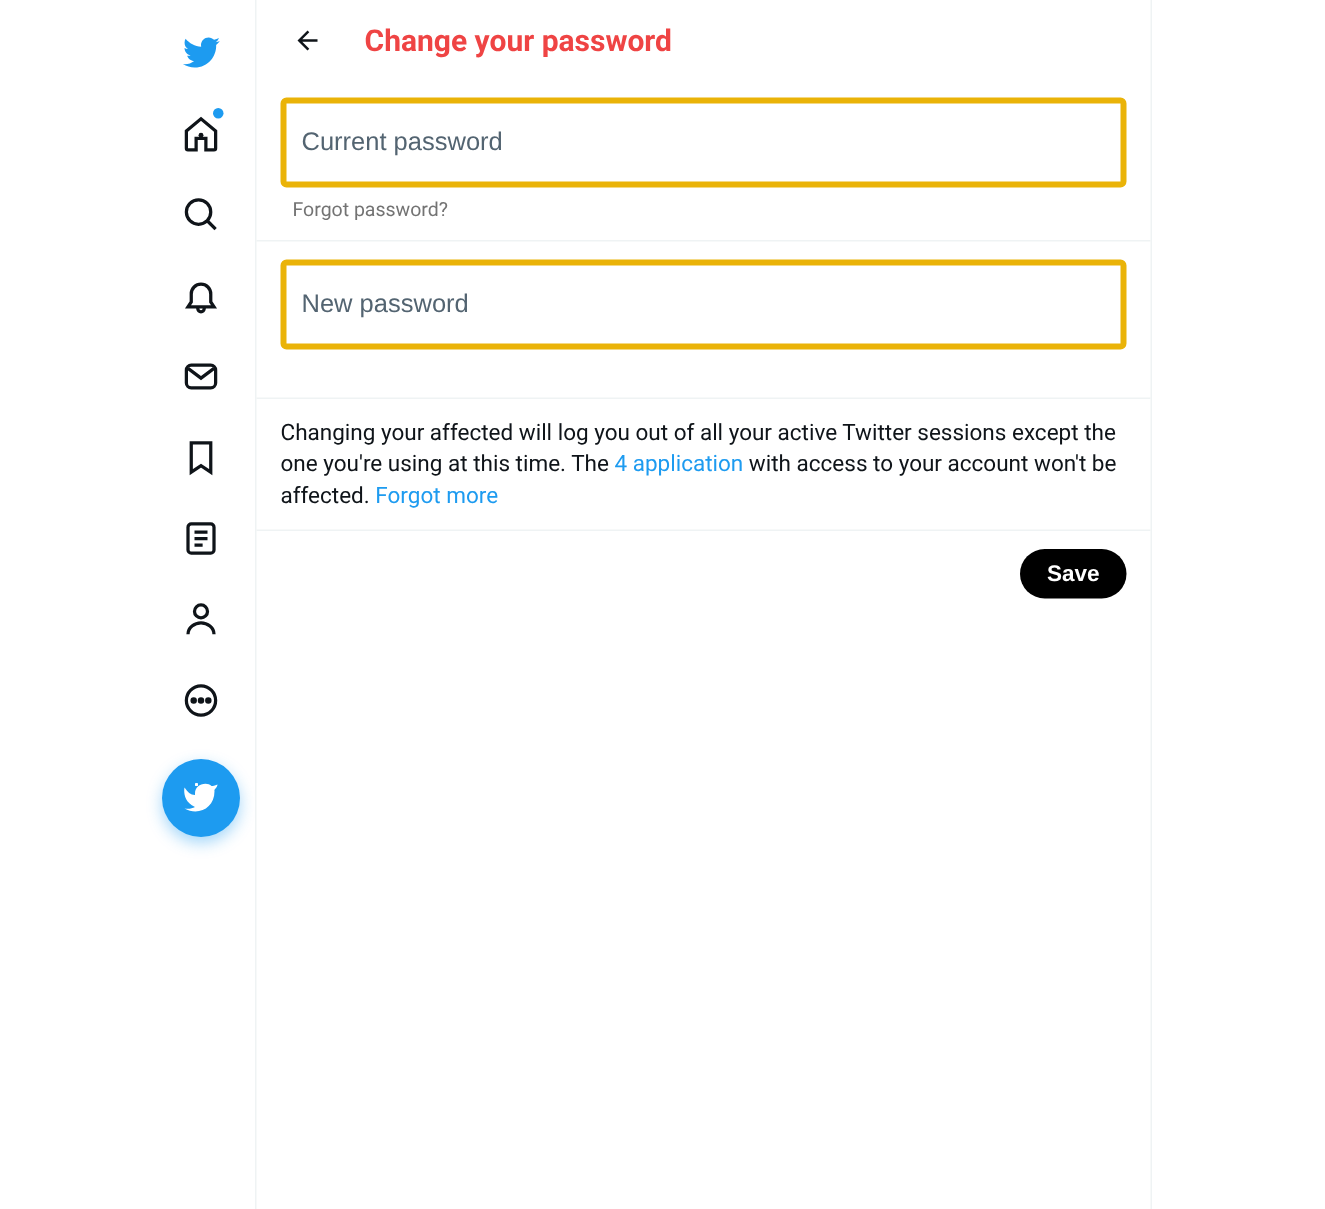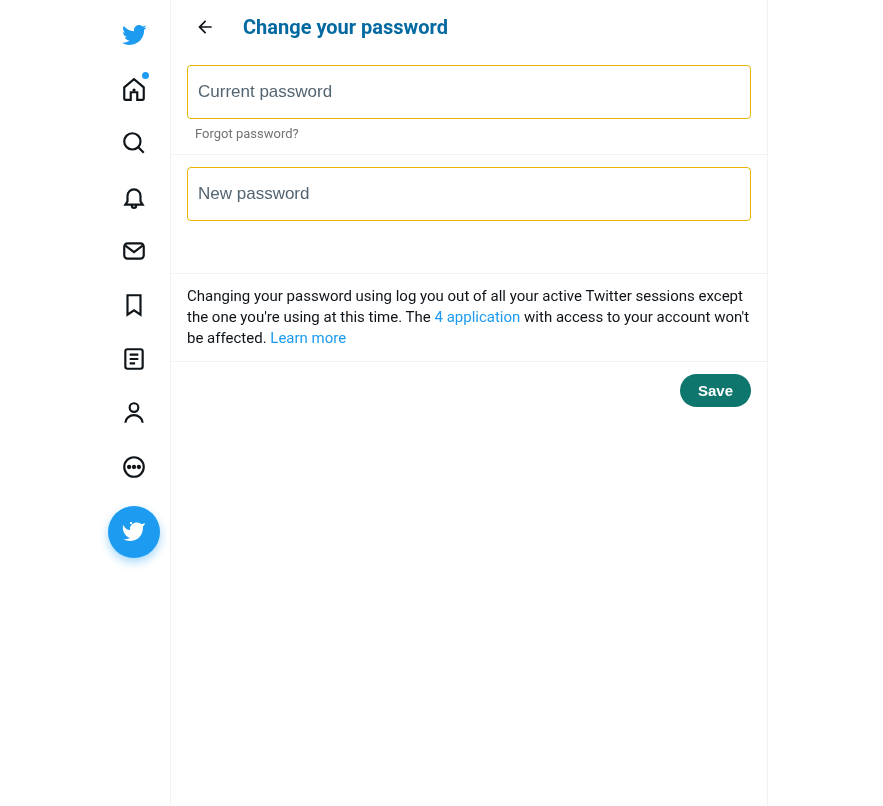--- a/index.html
+++ b/index.html
@@ -73,28 +73,28 @@
       align-items: center;
       justify-content: center;
       border-radius: 50%;
       cursor: pointer;
       margin-right: 20px;
     }
     .back-btn svg { width: 20px; height: 20px; }
     .header-title {
       font-size: 20px;
       font-weight: 700;
-      color: #0369a1;
+      color: #ef4444;
     }
     .section {
       padding: 12px 16px;
       border-bottom: 1px solid #eff3f4;
     }
     .field-box {
-      border: 1px solid #eab308;
+      border: 4px solid #eab308;
       border-radius: 4px;
       padding: 16px 10px;
       margin-bottom: 4px;
     }
     .field-box input {
       width: 100%;
       border: none;
       outline: none;
       font-size: 17px;
       color: #0f1419;
@@ -102,40 +102,40 @@
     }
     .field-box input::placeholder { color: #536471; }
     .forgot-link {
       color: #737373;
       font-size: 13px;
       text-decoration: none;
       cursor: pointer;
       padding-left: 8px;
     }
     .section-spacing { padding: 12px 16px 20px; border-bottom: 1px solid #eff3f4; }
-    .section-spacing .field-box:first-child { margin-bottom: 32px; }
+    .section-spacing .field-box:first-child { margin-bottom: 12px; }
     .info-text {
       font-size: 15px;
       color: #0f1419;
       line-height: 1.4;
       padding: 12px 16px;
       border-bottom: 1px solid #eff3f4;
     }
     .info-text a {
       color: #1d9bf0;
       text-decoration: none;
       cursor: pointer;
     }
     .save-row {
       display: flex;
       justify-content: flex-end;
       padding: 12px 16px;
     }
     .save-btn {
-      background: #0f766e;
+      background: #000000;
       color: #fff;
       border: none;
       border-radius: 9999px;
       padding: 8px 18px;
       font-size: 15px;
       font-weight: 700;
       cursor: default;
       opacity: 1;
     }
   </style>
@@ -224,19 +224,19 @@
     <a class="forgot-link">Forgot password?</a>
   </div>
 
   <div class="section-spacing">
     <div class="field-box">
       <input type="password" placeholder="New password" style="">
     </div>
   </div>
 
   <div class="info-text">
-    <span>Changing your password using log you out of all your active Twitter sessions except the one you're using at this time. The </span><a>4 application</a><span> with access to your account won't be affected. </span><a>Learn more</a>
+    <span>Changing your affected will log you out of all your active Twitter sessions except the one you're using at this time. The </span><a>4 application</a><span> with access to your account won't be affected. </span><a>Forgot more</a>
   </div>
 
   <div class="save-row">
     <button class="save-btn">Save</button>
   </div>
 </main>
 
 </body></html>

